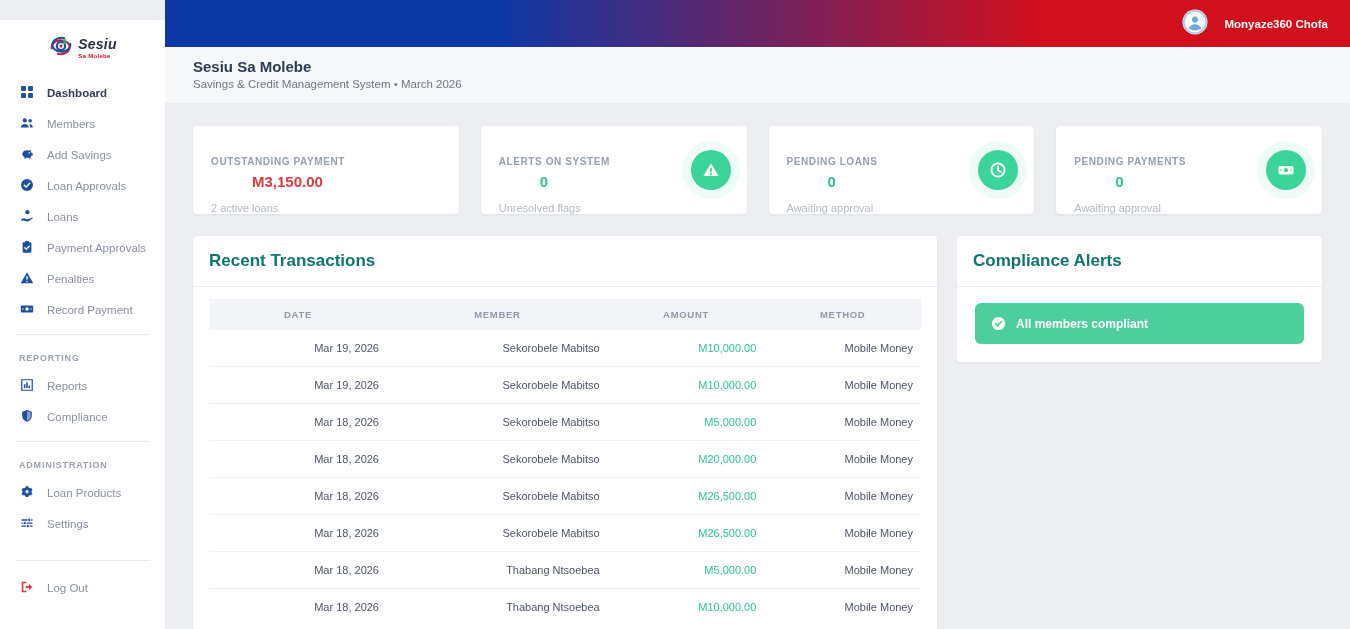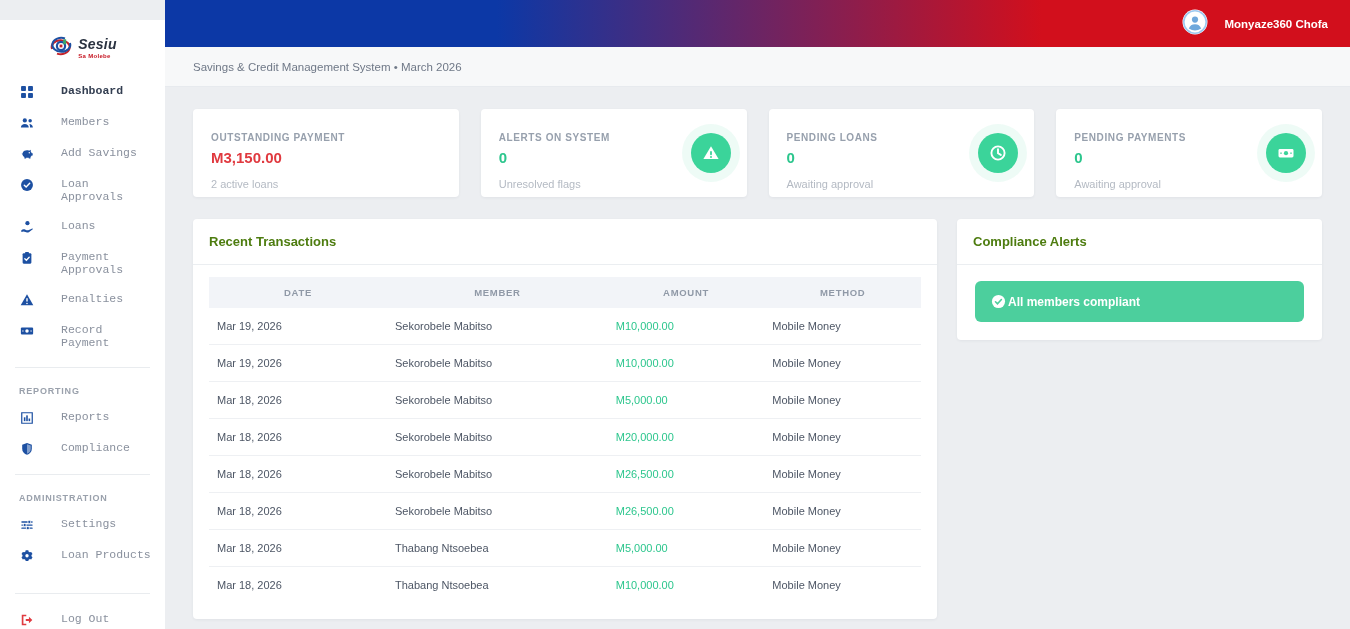--- a/index.html
+++ b/index.html
@@ -5,21 +5,21 @@
   * { margin:0; padding:0; box-sizing:border-box; }
   html,body { width:1350px; height:629px; overflow:hidden; }
   body { font-family:"Liberation Sans", sans-serif; background:#eceef1; display:flex; }
 
   
   .sidebar { width:165px; min-width:165px; background:#ffffff; height:629px; padding-top:8px; z-index:3;margin-top:20px; }
   .logo { display:flex; align-items:center; justify-content:center; gap:4px; padding:6px 0 14px; cursor:pointer; }
   .logo-text { line-height:1; text-align:left; }
   .logo-name { font-size:14px; font-weight:bold; font-style:italic; color:#2a3240; letter-spacing:.2px; }
   .logo-tag { font-size:6px; font-weight:bold; color:#c61622; margin-top:2px; letter-spacing:.3px; }
-  .nav-item { display:flex; align-items:flex-start; gap:27px; padding:8px 8px 8px 19px; cursor:pointer; text-decoration:none;font-family:Liberation Mono, monospace; }
+  .nav-item { display:flex; align-items:flex-end; gap:13px; padding:8px 8px 8px 19px; cursor:pointer; text-decoration:none; }
   .nav-ic { width:15px; height:15px; display:flex; align-items:center; justify-content:center; color:#1d50a2; flex:0 0 15px; }
   .nav-ic svg { width:14px; height:14px; }
   .nav-label { font-size:11.5px; color:#8a919e; }
   .nav-item.active .nav-label { color:#333e51; font-weight:bold; }
   .nav-ic.red { color:#e03b41; }
   .side-divider { height:1px; background:#e9ecef; margin:10px 15px; }
   .side-section { font-size:9px; font-weight:bold; letter-spacing:.8px; color:#9aa1ac; padding:8px 0 6px 19px; }
 
   
   .main { flex:1; display:flex; flex-direction:column; height:629px; }
@@ -30,46 +30,46 @@
   .user-name { color:#ffffff; font-size:11.5px; font-weight:bold; }
 
   .title-band { background:#f7f8f9; border-bottom:1px solid #e7eaee; padding:11px 28px 13px; }
   .page-title { font-size:15px; font-weight:bold; color:#2b3a55; }
   .page-subtitle { font-size:11.5px; color:#6f7887; margin-top:3px; }
 
   .content { padding:0 28px; flex:1; overflow:hidden; }
 
   
   .stats { display:grid; grid-template-columns:repeat(4,1fr); gap:22px; margin-top:22px; }
-  .stat-card { position:relative; background:#ffffff; border-radius:4px; box-shadow:0 1px 3px rgba(40,50,70,.06); padding:23px 18px 14px; height:88px; }
+  .stat-card { position:relative; background:#ffffff; border-radius:4px; box-shadow:0 1px 3px rgba(40,50,70,.06); padding:30px 18px 14px; height:88px; }
   .stat-label { font-size:10px; font-weight:bold; letter-spacing:.6px; color:#97a0ad; }
-  .stat-value { font-size:15px; font-weight:bold; margin-top:6px; }
+  .stat-value { font-size:15px; font-weight:bold; margin-top:6px;margin-left:41px; }
   .stat-value.red { color:#e0393f; }
   .stat-value.green { color:#2cc68d; }
   .stat-sub { font-size:11px; color:#b4bac3; margin-top:12px; }
   .stat-badge { position:absolute; right:16px; top:24px; width:40px; height:40px; border-radius:50%;
                 background:#3bd49a; display:flex; align-items:center; justify-content:center;
                 box-shadow:0 0 0 9px rgba(61,212,154,.09); }
 
   
   .panels { display:grid; grid-template-columns:1fr 365px; gap:20px; margin-top:22px; align-items:start; }
   .card { background:#ffffff; border-radius:4px; box-shadow:0 1px 3px rgba(40,50,70,.06); }
   .card-head { padding:15px 16px; border-bottom:1px solid #ebeef1; }
-  .card-title { font-size:13px; font-weight:bold; color:#4d7c0f; }
+  .card-title { font-size:17px; font-weight:bold; color:#0f766e; }
   .card-body { padding:12px 16px 16px; }
 
   table.tx { width:100%; border-collapse:collapse; }
   .tx th { background:#f2f4f8; text-align:center; font-size:9.5px; font-weight:bold; letter-spacing:.7px;
            color:#9099a7; padding:10px 8px; }
-  .tx td { font-size:11px; color:#4d5665; padding:12px 8px; border-bottom:1px solid #eef0f3; }
+  .tx td { font-size:11px; color:#4d5665; padding:12px 8px; border-bottom:1px solid #eef0f3;text-align:right; }
   .tx tr:last-child td { border-bottom:none; }
   .tx td.amount { color:#2cc68d; }
   .col-date{width:25%} .col-member{width:31%} .col-amount{width:22%} .col-method{width:22%}
 
-  .ok-banner { background:#4ccf9d; border-radius:6px; padding:13px 16px; display:flex; align-items:center; gap:2px; margin:4px 2px 2px; }
+  .ok-banner { background:#4ccf9d; border-radius:6px; padding:13px 16px; display:flex; align-items:center; gap:10px; margin:4px 2px 2px; }
   .ok-banner span { color:#ffffff; font-size:12px; font-weight:bold; }
 </style>
 </head>
 <body>
 
 <aside class="sidebar">
   <div class="logo">
     <span>
       <svg width="26" height="24" viewBox="0 0 24 24">
         <path d="M3 15a9 7 0 1 1 5 4.6" fill="none" stroke="#c4232b" stroke-width="2"></path>
@@ -190,38 +190,38 @@
       </span>
     <span class="nav-label">Compliance</span>
   </a>
 
   <div class="side-divider"></div>
   <div class="side-section">ADMINISTRATION</div>
 
   <a class="nav-item">
     <span class="nav-ic">
         <svg viewBox="0 0 16 16" fill="currentColor">
+          <path d="M6.5 1.5h3l.4 1.5c.5.2.9.4 1.3.8l1.6-.5 1.5 2.5-1.2 1.1c.1.5.1 1 0 1.4l1.2 1.1-1.5 2.5-1.6-.5c-.4.4-.8.6-1.3.8l-.4 1.5h-3l-.4-1.5c-.5-.2-.9-.4-1.3-.8l-1.6.5L1.7 9.4l1.2-1.1c-.1-.5-.1-1 0-1.4L1.7 5.8l1.5-2.5 1.6.5c.4-.4.8-.6 1.3-.8z"></path>
+          <circle cx="8" cy="7.7" r="1.9" fill="#fff"></circle>
+        </svg>
+      </span>
+    <span class="nav-label">Loan Products</span>
+  </a>
+  <a class="nav-item">
+    <span class="nav-ic">
+        <svg viewBox="0 0 16 16" fill="currentColor">
           <rect x="1.5" y="3.8" width="13" height="1.5" rx=".7"></rect>
           <rect x="1.5" y="7.3" width="13" height="1.5" rx=".7"></rect>
           <rect x="1.5" y="10.8" width="13" height="1.5" rx=".7"></rect>
           <circle cx="10.6" cy="4.5" r="1.8" stroke="#fff" stroke-width=".9"></circle>
           <circle cx="5.4" cy="8" r="1.8" stroke="#fff" stroke-width=".9"></circle>
           <circle cx="9" cy="11.5" r="1.8" stroke="#fff" stroke-width=".9"></circle>
         </svg>
       </span>
     <span class="nav-label">Settings</span>
-  </a>
-  <a class="nav-item">
-    <span class="nav-ic">
-        <svg viewBox="0 0 16 16" fill="currentColor">
-          <path d="M6.5 1.5h3l.4 1.5c.5.2.9.4 1.3.8l1.6-.5 1.5 2.5-1.2 1.1c.1.5.1 1 0 1.4l1.2 1.1-1.5 2.5-1.6-.5c-.4.4-.8.6-1.3.8l-.4 1.5h-3l-.4-1.5c-.5-.2-.9-.4-1.3-.8l-1.6.5L1.7 9.4l1.2-1.1c-.1-.5-.1-1 0-1.4L1.7 5.8l1.5-2.5 1.6.5c.4-.4.8-.6 1.3-.8z"></path>
-          <circle cx="8" cy="7.7" r="1.9" fill="#fff"></circle>
-        </svg>
-      </span>
-    <span class="nav-label">Loan Products</span>
   </a>
 
   <div class="side-divider" style="margin-top:22px;"></div>
 
   <a class="nav-item" style="margin-top:8px;">
     <span class="nav-ic red">
         <svg viewBox="0 0 16 16" fill="currentColor">
           <path d="M7.2 2v1.8H3.9v8.4h3.3V14H2V2z"></path>
           <path d="M10.2 4.4L14.1 8l-3.9 3.6V9.1H6.6V6.9h3.6z"></path>
         </svg>
@@ -240,20 +240,21 @@
           <circle cx="13" cy="13" r="11.2" fill="none" stroke="#9ec9f0" stroke-width="1.6"></circle>
           <circle cx="13" cy="10.6" r="3.1" fill="#6fa8dc"></circle>
           <path d="M6.8 19.6a6.6 6.6 0 0 1 12.4 0 11.5 11.5 0 0 1-12.4 0z" fill="#6fa8dc"></path>
         </svg>
       </span>
       <span class="user-name">Monyaze360 Chofa</span>
     </div>
   </header>
 
   <div class="title-band">
+    <div class="page-title">Sesiu Sa Molebe</div>
     <div class="page-subtitle">Savings &amp; Credit Management System • March 2026</div>
   </div>
 
   <div class="content">
 
     <div class="stats">
       <div class="stat-card">
         <div class="stat-label">OUTSTANDING PAYMENT</div>
         <div class="stat-value red">M3,150.00</div>
         <div class="stat-sub">2 active loans</div>

